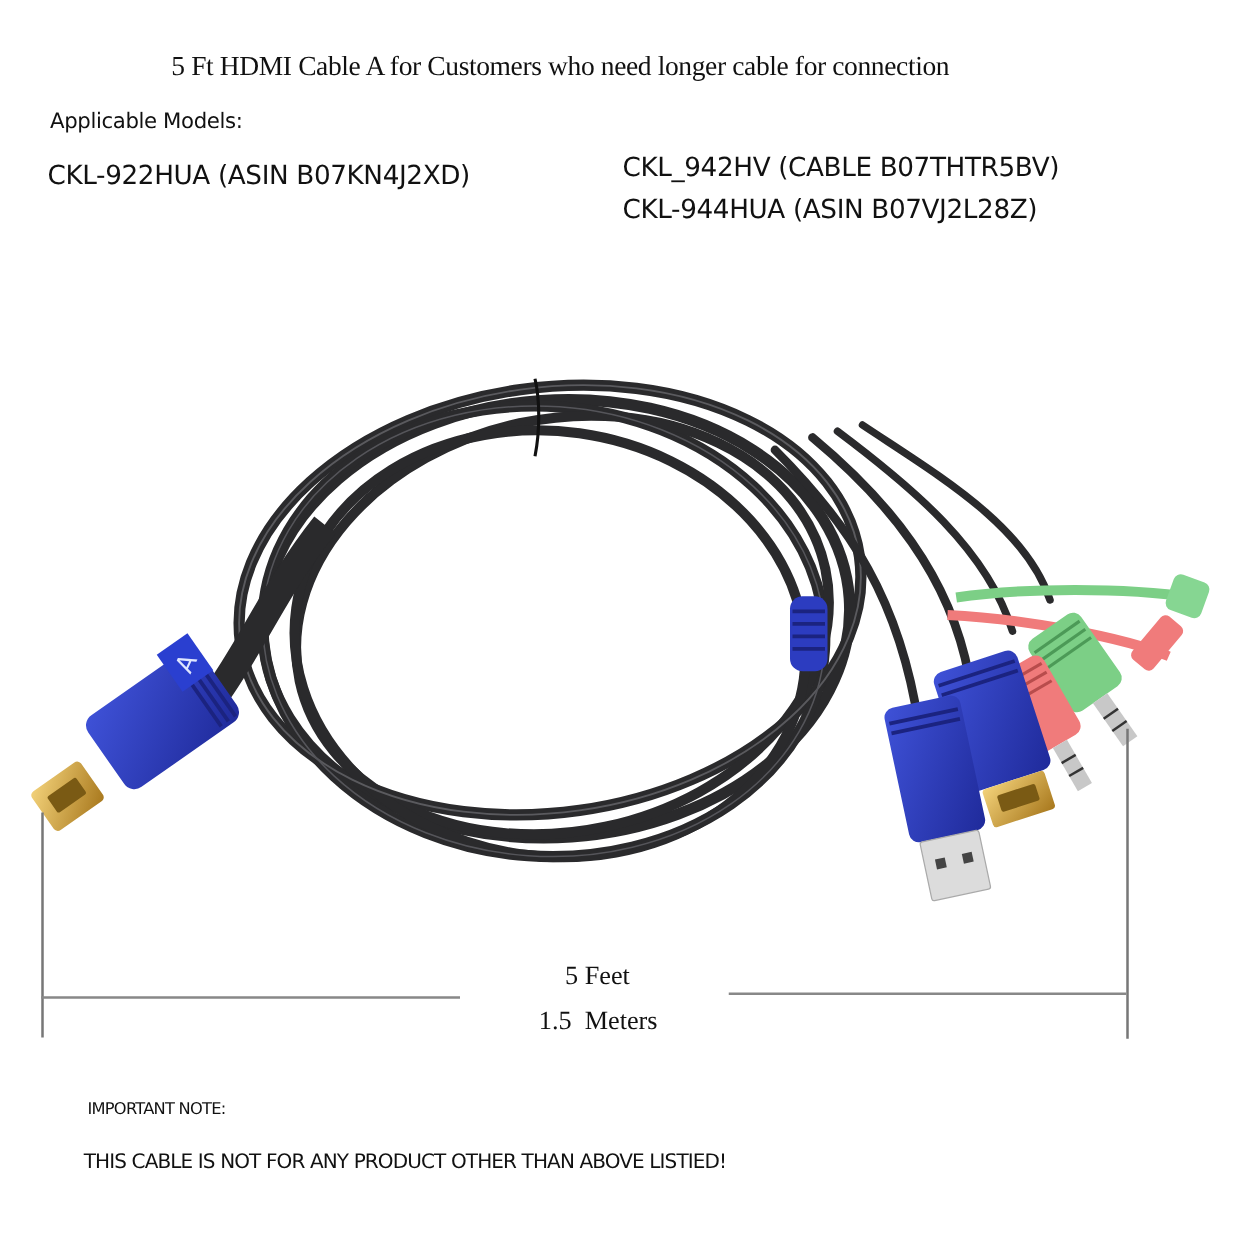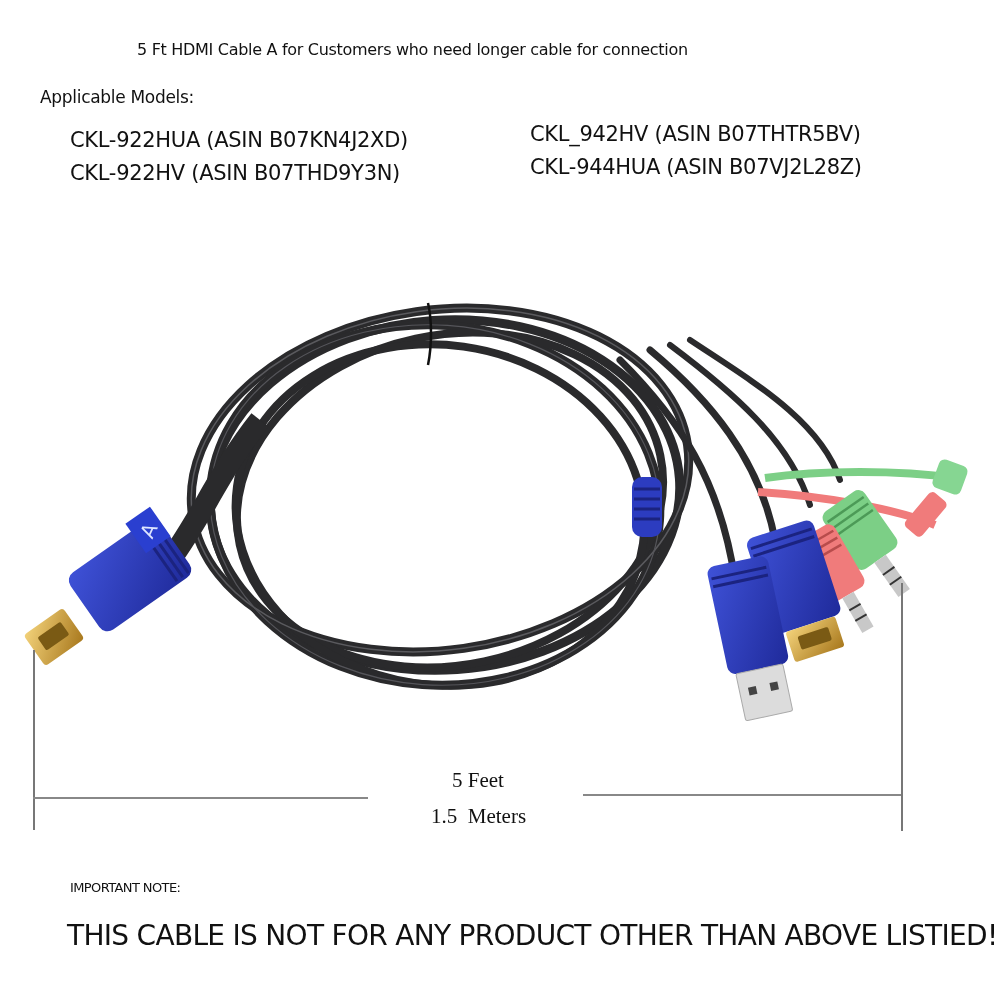--- a/index.html
+++ b/index.html
@@ -12,41 +12,42 @@
       height: 1000px;
       position: relative;
       overflow: hidden;
       font-family: "DejaVu Sans", sans-serif;
       color: #111111;
     }
     .title {
       position: absolute;
       left: 137px;
       top: 40px;
-      font-size: 16px;
+      font-size: 22px;
       letter-spacing: -0.3px;
       white-space: nowrap;
+      font-family: Liberation Serif, serif;
     }
     .models-heading {
       position: absolute;
       left: 40px;
       top: 87px;
       font-size: 17px;
       letter-spacing: -0.3px;
     }
     .model-col {
       position: absolute;
       font-size: 21px;
       letter-spacing: -0.3px;
       line-height: 33px;
       white-space: nowrap;
     }
     .model-col.left { left: 38px; top: 124px; }
     .model-col.right { left: 498px; top: 118px; }
-    .model-line { display: block; margin-left: 32px; }
+    .model-line { display: block; }
 
     .cable-photo {
       position: absolute;
       left: 0;
       top: 270px;
       width: 1000px;
       height: 480px;
     }
 
     .dim-vline {
@@ -70,39 +71,38 @@
       position: absolute;
       left: 70px;
       top: 880px;
       font-size: 13px;
       letter-spacing: -0.6px;
     }
     .note-body {
       position: absolute;
       left: 67px;
       top: 919px;
-      font-size: 28px;
+      font-size: 16px;
       letter-spacing: -0.7px;
       white-space: nowrap;
     }
   </style>
 </head>
 <body>
 
 <div class="title">5 Ft HDMI Cable A for Customers who need longer cable for connection</div>
 
 <div class="models-heading">Applicable Models:</div>
 
 <div class="model-col left">
   <span class="model-line">CKL-922HUA (ASIN B07KN4J2XD)</span>
-  <span class="model-line">CKL-922HV (ASIN B07THD9Y3N)</span>
 </div>
 
 <div class="model-col right">
-  <span class="model-line">CKL_942HV (ASIN B07THTR5BV)</span>
+  <span class="model-line">CKL_942HV (CABLE B07THTR5BV)</span>
   <span class="model-line">CKL-944HUA (ASIN B07VJ2L28Z)</span>
 </div>
 
 <svg class="cable-photo" viewBox="0 270 1000 480" xmlns="http://www.w3.org/2000/svg">
   <defs>
     <linearGradient id="blueGrad" x1="0" y1="0" x2="1" y2="1">
       <stop offset="0" stop-color="#3f52d8"></stop>
       <stop offset="1" stop-color="#1f2a9a"></stop>
     </linearGradient>
     <linearGradient id="goldGrad" x1="0" y1="0" x2="1" y2="1">

